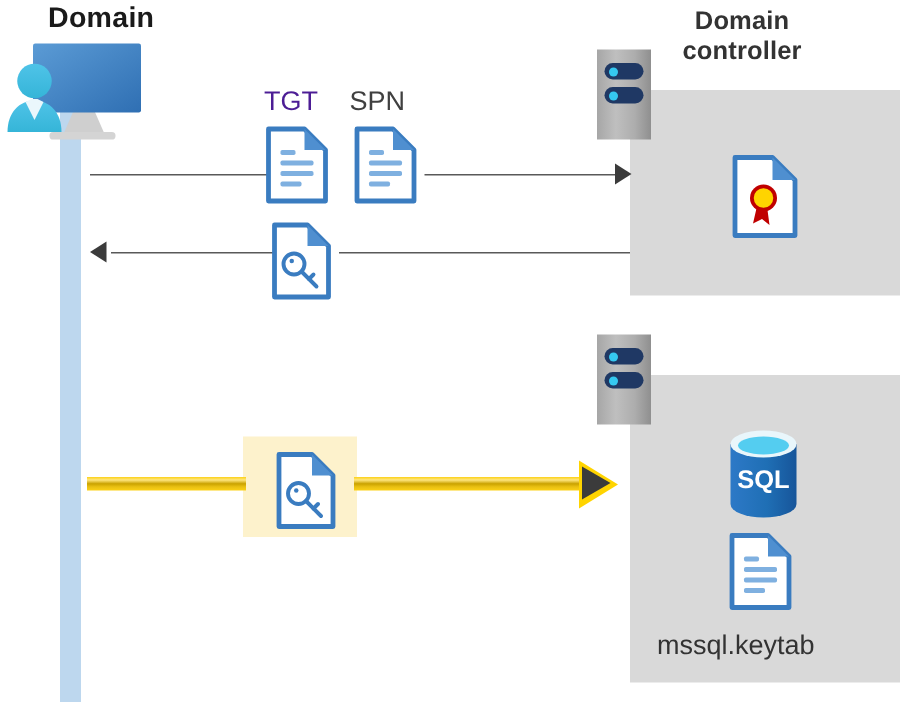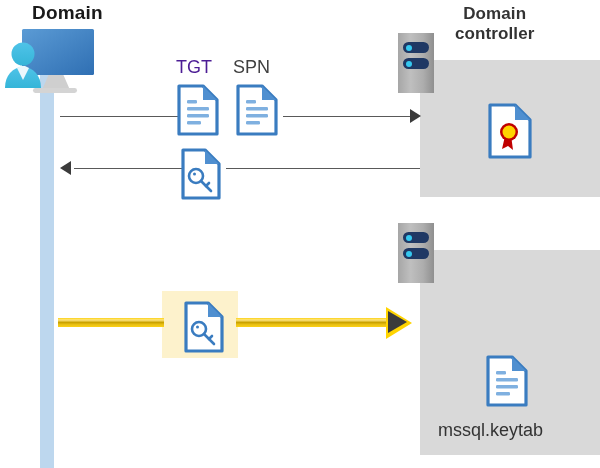--- a/index.html
+++ b/index.html
@@ -200,20 +200,35 @@
   <div class="doc doc-cert">
     <svg width="46" height="56" viewBox="0 0 46 56">
       <path d="M3 2 h25 l15 15 v37 h-40 z" fill="#ffffff" stroke="#3a7cc0" stroke-width="3.2" stroke-linejoin="round"></path>
       <path d="M28 2 l15 15 h-15 z" fill="#4f8fd0"></path>
       <path d="M18 33 l-3 13 l6 -3 l5 4 l-2 -15 z" fill="#c00000"></path>
       <circle cx="22" cy="29" r="9" fill="#c00000"></circle>
       <circle cx="22" cy="29" r="6.5" fill="#ffd400"></circle>
     </svg>
   </div>
 
+  <div class="sqlicon">
+    <svg width="56" height="62" viewBox="0 0 56 62">
+      <defs>
+        <linearGradient id="cyl" x1="0" y1="0" x2="1" y2="0">
+          <stop offset="0%" stop-color="#2d79c7"></stop>
+            <stop offset="55%" stop-color="#1f6fb5"></stop>
+            <stop offset="100%" stop-color="#17559a"></stop>
+        </linearGradient>
+      </defs>
+      <path d="M6 11 h44 v40 a22 9 0 0 1 -44 0 z" fill="url(#cyl)"></path>
+      <ellipse cx="28" cy="11" rx="22" ry="9" fill="#e9f6fb"></ellipse>
+      <ellipse cx="28" cy="12" rx="17" ry="6" fill="#54cdf0"></ellipse>
+      <text x="28" y="40" font-family="Liberation Sans, sans-serif" font-size="17" font-weight="bold" fill="#ffffff" text-anchor="middle">SQL</text>
+    </svg>
+  </div>
 
   <div class="doc doc-keytab">
     <svg width="44" height="52" viewBox="0 0 44 52">
       <path d="M3 2 h24 l14 14 v34 h-38 z" fill="#ffffff" stroke="#3a7cc0" stroke-width="3.2" stroke-linejoin="round"></path>
       <path d="M27 2 l14 14 h-14 z" fill="#4f8fd0"></path>
       <rect x="11" y="23" width="22" height="3.4" rx="1.2" fill="#7fb0e0"></rect>
       <rect x="11" y="30" width="22" height="3.4" rx="1.2" fill="#7fb0e0"></rect>
       <rect x="11" y="37" width="14" height="3.4" rx="1.2" fill="#7fb0e0"></rect>
       <rect x="11" y="16" width="10" height="3.4" rx="1.2" fill="#7fb0e0"></rect>
     </svg>

